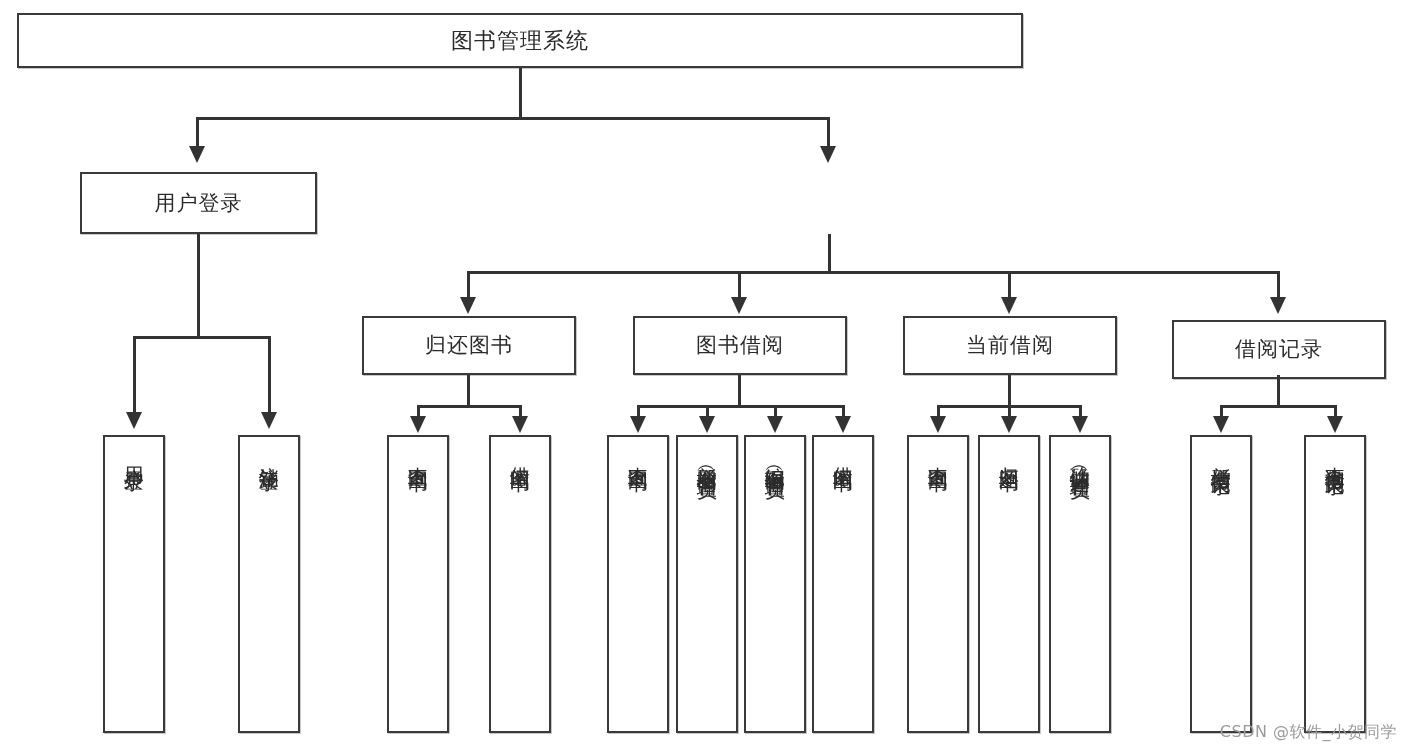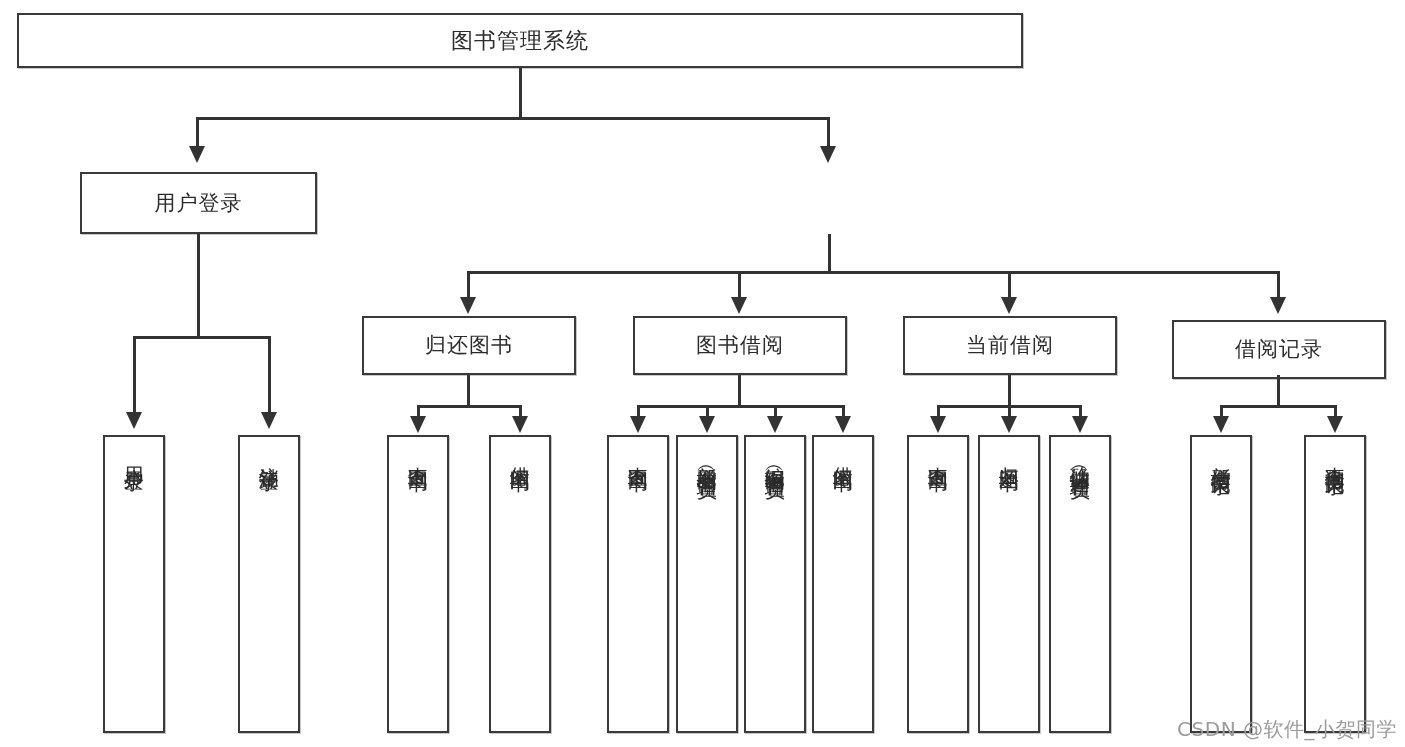--- a/index.html
+++ b/index.html
@@ -72,21 +72,21 @@
     border-left: 8px solid transparent;
     border-right: 8px solid transparent;
     border-top: 17px solid #333333;
   }
 
   
   #watermark {
     position: absolute;
     right: 8px;
     bottom: 4px;
-    font-size: 20px;
+    font-size: 16px;
     color: #9b9b9b;
     letter-spacing: 0.5px;
     white-space: nowrap;
     pointer-events: none;
   }
 </style>
 </head>
 <body>
 
 <div id="canvas">

